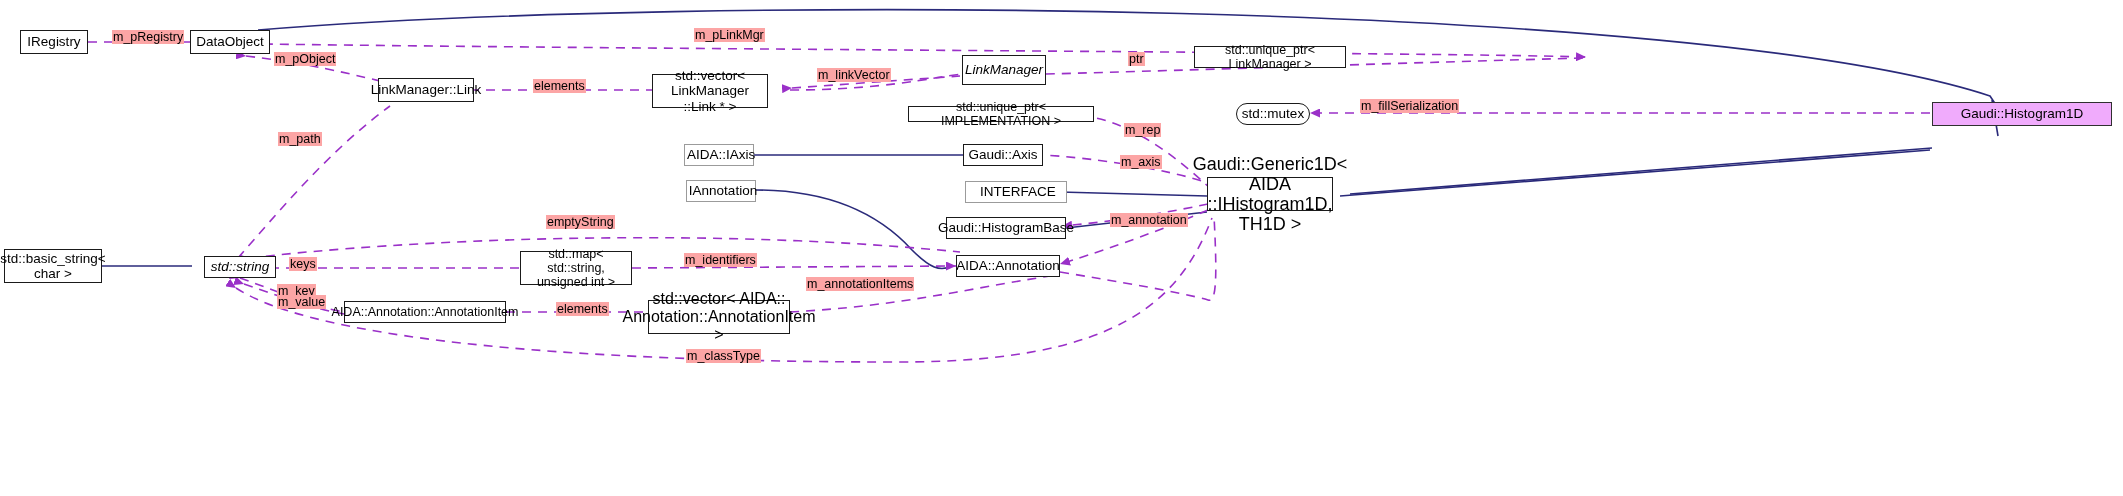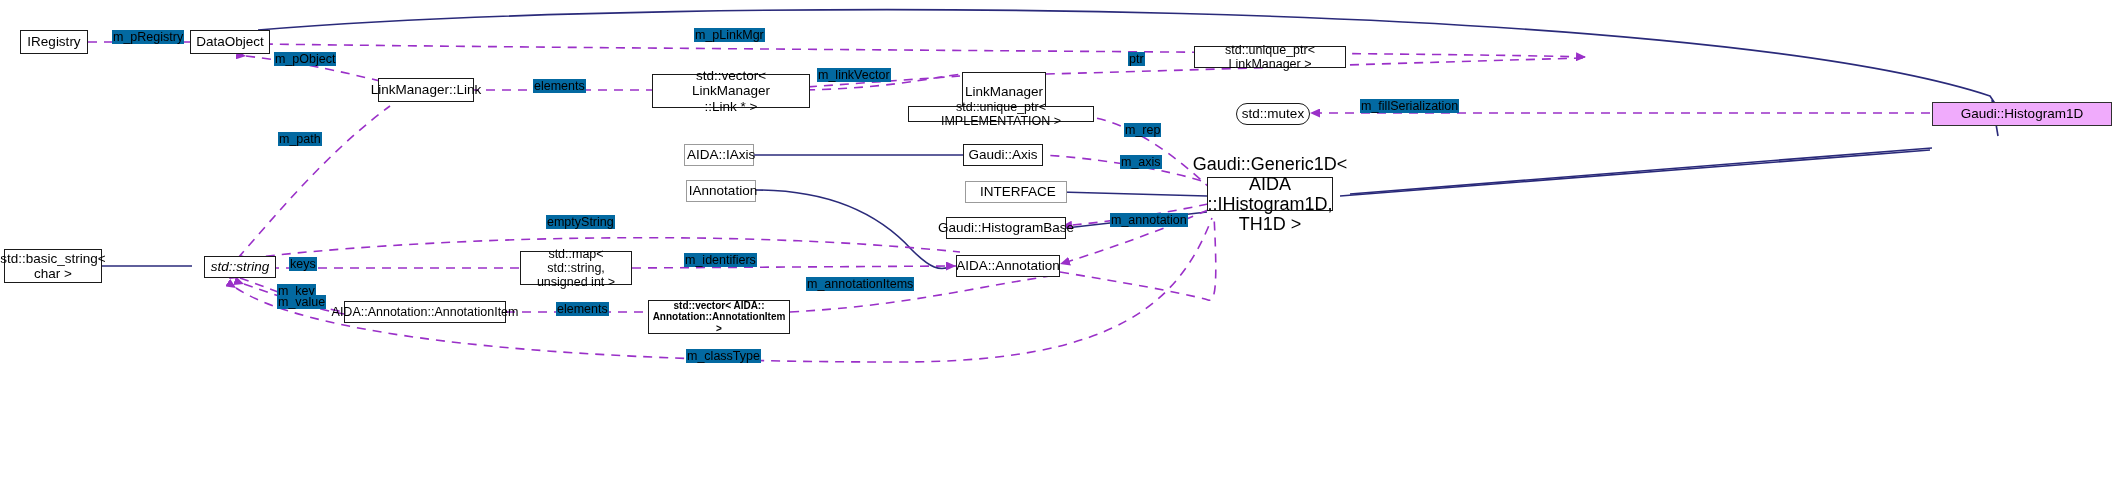--- a/index.html
+++ b/index.html
@@ -7,21 +7,21 @@
          font-family:"Liberation Sans","DejaVu Sans",sans-serif;overflow:hidden;}
   svg.edges{position:absolute;left:0;top:0;width:2123px;height:496px;}
   .node{position:absolute;box-sizing:border-box;display:flex;align-items:center;
         justify-content:center;text-align:center;background:#ffffff;
         border:1px solid #000000;font-size:13.5px;color:#000000;line-height:1.12;
         padding:1px 4px;white-space:pre-line;}
   .node.thick{border:1.6px solid #1a1a1a;}
   .node.gray-border{border:1px solid #9b9b9b;padding-left:8px;}
   .node.highlight{background:#f0abfc;border:1.6px solid #303030;}
   .elabel{position:absolute;font-size:12.5px;color:#000000;white-space:nowrap;
-          background:#0369a1;padding:0 1px;}
+          background:#fca5a5;padding:0 1px;}
 </style>
 </head>
 <body>
 
 <div id="stage">
 
   <svg class="edges" viewBox="0 0 2123 496">
     <defs>
       <marker id="inh" markerWidth="11" markerHeight="9" refX="10" refY="4.5" orient="auto" markerUnits="userSpaceOnUse">
         <path d="M10,4.5 L0,0 L0,9 z" fill="#2a2a7a"></path>
@@ -69,24 +69,24 @@
       <path d="M236,288 C300,330 500,362 900,362 C1120,362 1180,300 1212,218" marker-start="url(#agg)"></path>
     </g>
   </svg>
 
   <div class="node thick" style="left:20px;top:30px;width:68px;height:24px;">IRegistry</div>
 
   <div class="node thick" style="left:190px;top:30px;width:80px;height:24px;">DataObject</div>
 
   <div class="node thick" style="left:378px;top:78px;width:96px;height:24px;">LinkManager::Link</div>
 
-  <div class="node thick" style="left:652px;top:74px;width:158px;height:34px;">std::vector&lt; LinkManager
+  <div class="node thick" style="left:652px;top:74px;width:116px;height:34px;">std::vector&lt; LinkManager
 ::Link * &gt;</div>
 
-  <div class="node thick" style="left:962px;top:72px;width:84px;height:40px;">LinkManager</div>
+  <div class="node thick" style="left:962px;top:55px;width:84px;height:30px;font-style:italic;">LinkManager</div>
 
   <div class="node thick" style="left:1194px;top:46px;width:152px;height:22px;font-size:12.5px;">std::unique_ptr&lt; LinkManager &gt;</div>
 
   <div class="node thick" style="left:908px;top:106px;width:186px;height:16px;font-size:12.5px;">std::unique_ptr&lt; IMPLEMENTATION &gt;</div>
 
   <div class="node thick" style="left:1236px;top:103px;width:74px;height:22px;border-radius:11px;">std::mutex</div>
 
   <div class="node highlight" style="left:1932px;top:102px;width:180px;height:24px;">Gaudi::Histogram1D</div>
 
   <div class="node gray-border" style="left:684px;top:144px;width:70px;height:22px;">AIDA::IAxis</div>
@@ -107,21 +107,21 @@
   <div class="node thick" style="left:4px;top:249px;width:98px;height:34px;">std::basic_string&lt;
 char &gt;</div>
 
   <div class="node thick" style="left:204px;top:256px;width:72px;height:22px;font-style:italic;">std::string</div>
 
   <div class="node thick" style="left:520px;top:251px;width:112px;height:34px;font-size:12.5px;">std::map&lt; std::string,
 unsigned int &gt;</div>
 
   <div class="node thick" style="left:344px;top:301px;width:162px;height:22px;font-size:12.5px;">AIDA::Annotation::AnnotationItem</div>
 
-  <div class="node thick" style="left:648px;top:300px;width:142px;height:34px;font-size:10px;font-weight:bold;">std::vector&lt; AIDA::
+  <div class="node thick" style="left:648px;top:300px;width:142px;height:34px;font-size:16px;">std::vector&lt; AIDA::
 Annotation::AnnotationItem &gt;</div>
 
   <div class="elabel" style="left:112px;top:30px;">m_pRegistry</div>
   <div class="elabel" style="left:274px;top:52px;">m_pObject</div>
   <div class="elabel" style="left:694px;top:28px;">m_pLinkMgr</div>
   <div class="elabel" style="left:533px;top:79px;">elements</div>
   <div class="elabel" style="left:817px;top:68px;">m_linkVector</div>
   <div class="elabel" style="left:1128px;top:52px;">ptr</div>
   <div class="elabel" style="left:1360px;top:99px;">m_fillSerialization</div>
   <div class="elabel" style="left:1124px;top:123px;">m_rep</div>

